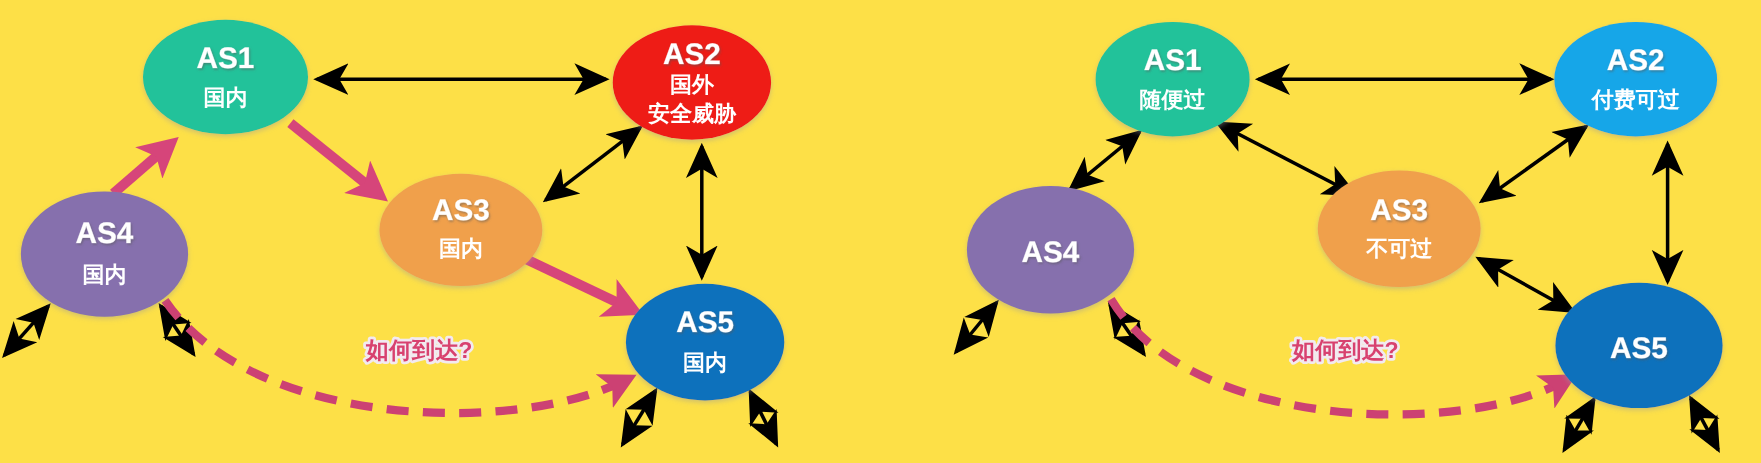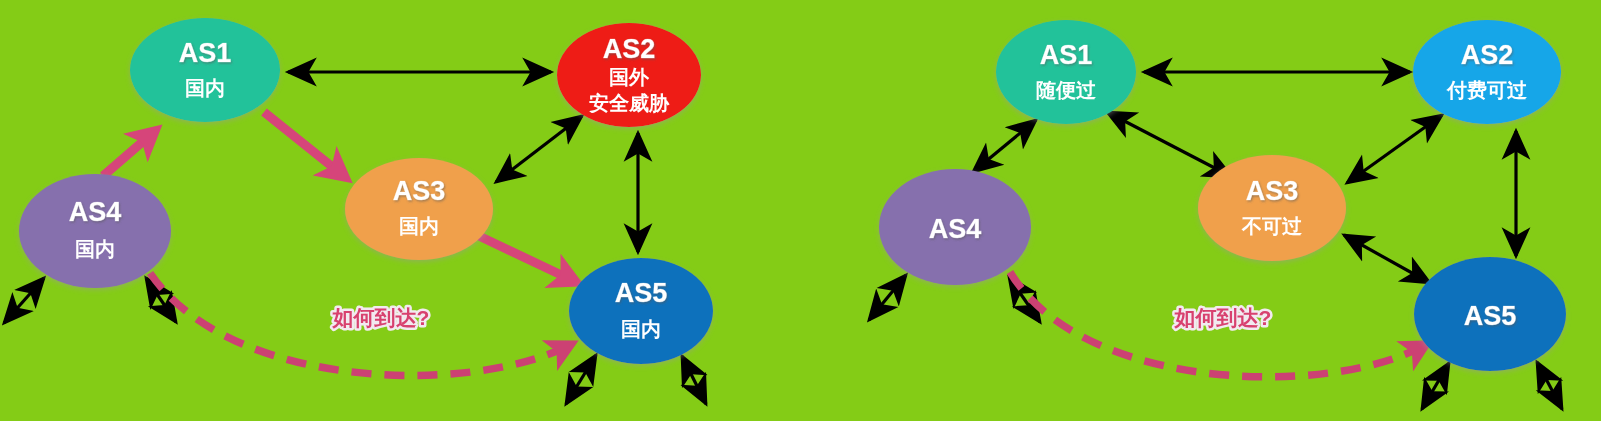--- a/index.html
+++ b/index.html
@@ -11,21 +11,21 @@
   body {
     width: 1601px;
     height: 421px;
     font-family: "Liberation Sans", "DejaVu Sans", sans-serif;
     overflow: hidden;
   }
   .canvas {
     position: relative;
     width: 1601px;
     height: 421px;
-    background: #84cc16;
+    background: #fde047;
   }
   svg.diagram {
     position: absolute;
     top: 0;
     left: 0;
     width: 1601px;
     height: 421px;
     display: block;
   }
   .node-id {

